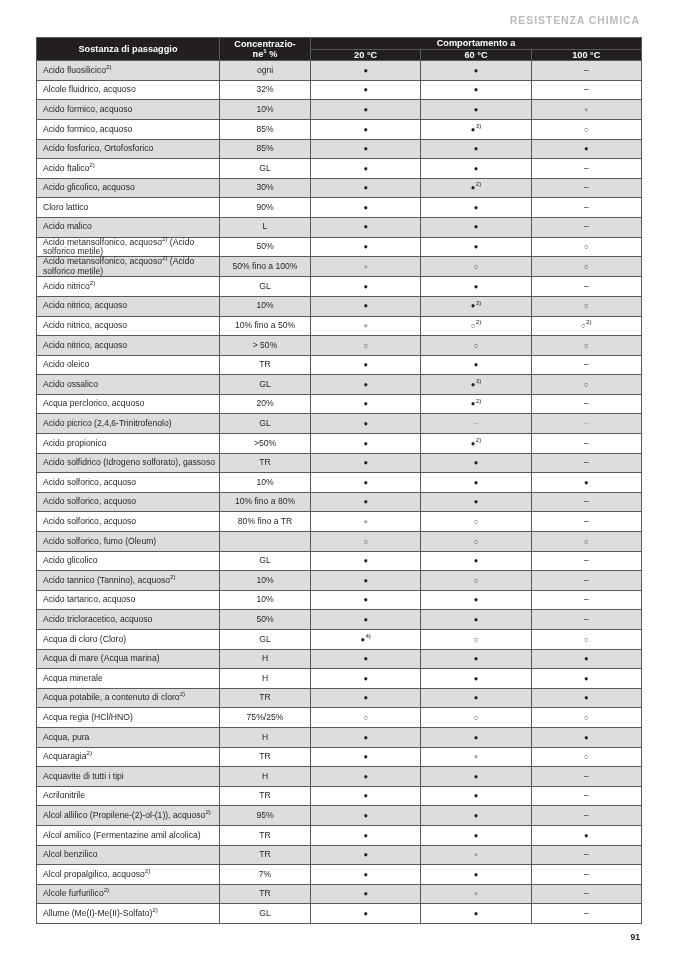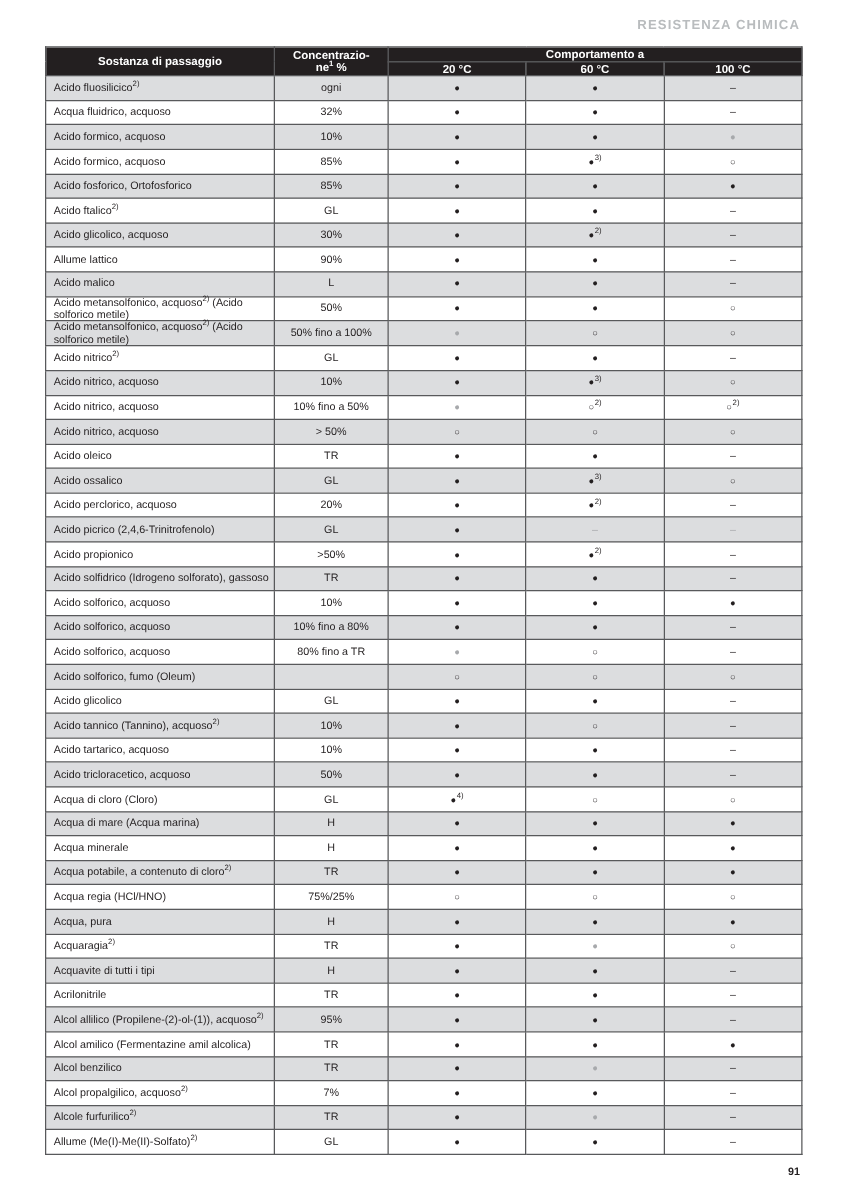--- a/index.html
+++ b/index.html
@@ -157,21 +157,21 @@
     </thead>
     <tbody id="tbody">
         <tr class="alt">
           <td class="sub">Acido fluosilicico<sup>2)</sup></td>
           <td class="conc">ogni</td>
           <td class="val"><span class="dot-full"></span></td>
           <td class="val"><span class="dot-full"></span></td>
           <td class="val"><span class="dash"></span></td>
         </tr>
         <tr class="plain">
-          <td class="sub">Acqua fluidrico, acquoso</td>
+          <td class="sub">Alcole fluidrico, acquoso</td>
           <td class="conc">32%</td>
           <td class="val"><span class="dot-full"></span></td>
           <td class="val"><span class="dot-full"></span></td>
           <td class="val"><span class="dash"></span></td>
         </tr>
         <tr class="alt">
           <td class="sub">Acido formico, acquoso</td>
           <td class="conc">10%</td>
           <td class="val"><span class="dot-full"></span></td>
           <td class="val"><span class="dot-full"></span></td>
@@ -199,21 +199,21 @@
           <td class="val"><span class="dash"></span></td>
         </tr>
         <tr class="alt">
           <td class="sub">Acido glicolico, acquoso</td>
           <td class="conc">30%</td>
           <td class="val"><span class="dot-full"></span></td>
           <td class="val"><span class="dot-full"></span><span class="marknote">2)</span></td>
           <td class="val"><span class="dash"></span></td>
         </tr>
         <tr class="plain">
-          <td class="sub">Allume lattico</td>
+          <td class="sub">Cloro lattico</td>
           <td class="conc">90%</td>
           <td class="val"><span class="dot-full"></span></td>
           <td class="val"><span class="dot-full"></span></td>
           <td class="val"><span class="dash"></span></td>
         </tr>
         <tr class="alt">
           <td class="sub">Acido malico</td>
           <td class="conc">L</td>
           <td class="val"><span class="dot-full"></span></td>
           <td class="val"><span class="dot-full"></span></td>
@@ -269,21 +269,21 @@
           <td class="val"><span class="dash"></span></td>
         </tr>
         <tr class="alt">
           <td class="sub">Acido ossalico</td>
           <td class="conc">GL</td>
           <td class="val"><span class="dot-full"></span></td>
           <td class="val"><span class="dot-full"></span><span class="marknote">3)</span></td>
           <td class="val"><span class="dot-open"></span></td>
         </tr>
         <tr class="plain">
-          <td class="sub">Acido perclorico, acquoso</td>
+          <td class="sub">Acqua perclorico, acquoso</td>
           <td class="conc">20%</td>
           <td class="val"><span class="dot-full"></span></td>
           <td class="val"><span class="dot-full"></span><span class="marknote">2)</span></td>
           <td class="val"><span class="dash"></span></td>
         </tr>
         <tr class="alt">
           <td class="sub">Acido picrico (2,4,6-Trinitrofenolo)</td>
           <td class="conc">GL</td>
           <td class="val"><span class="dot-full"></span></td>
           <td class="val"><span class="dash-grey"></span></td>

